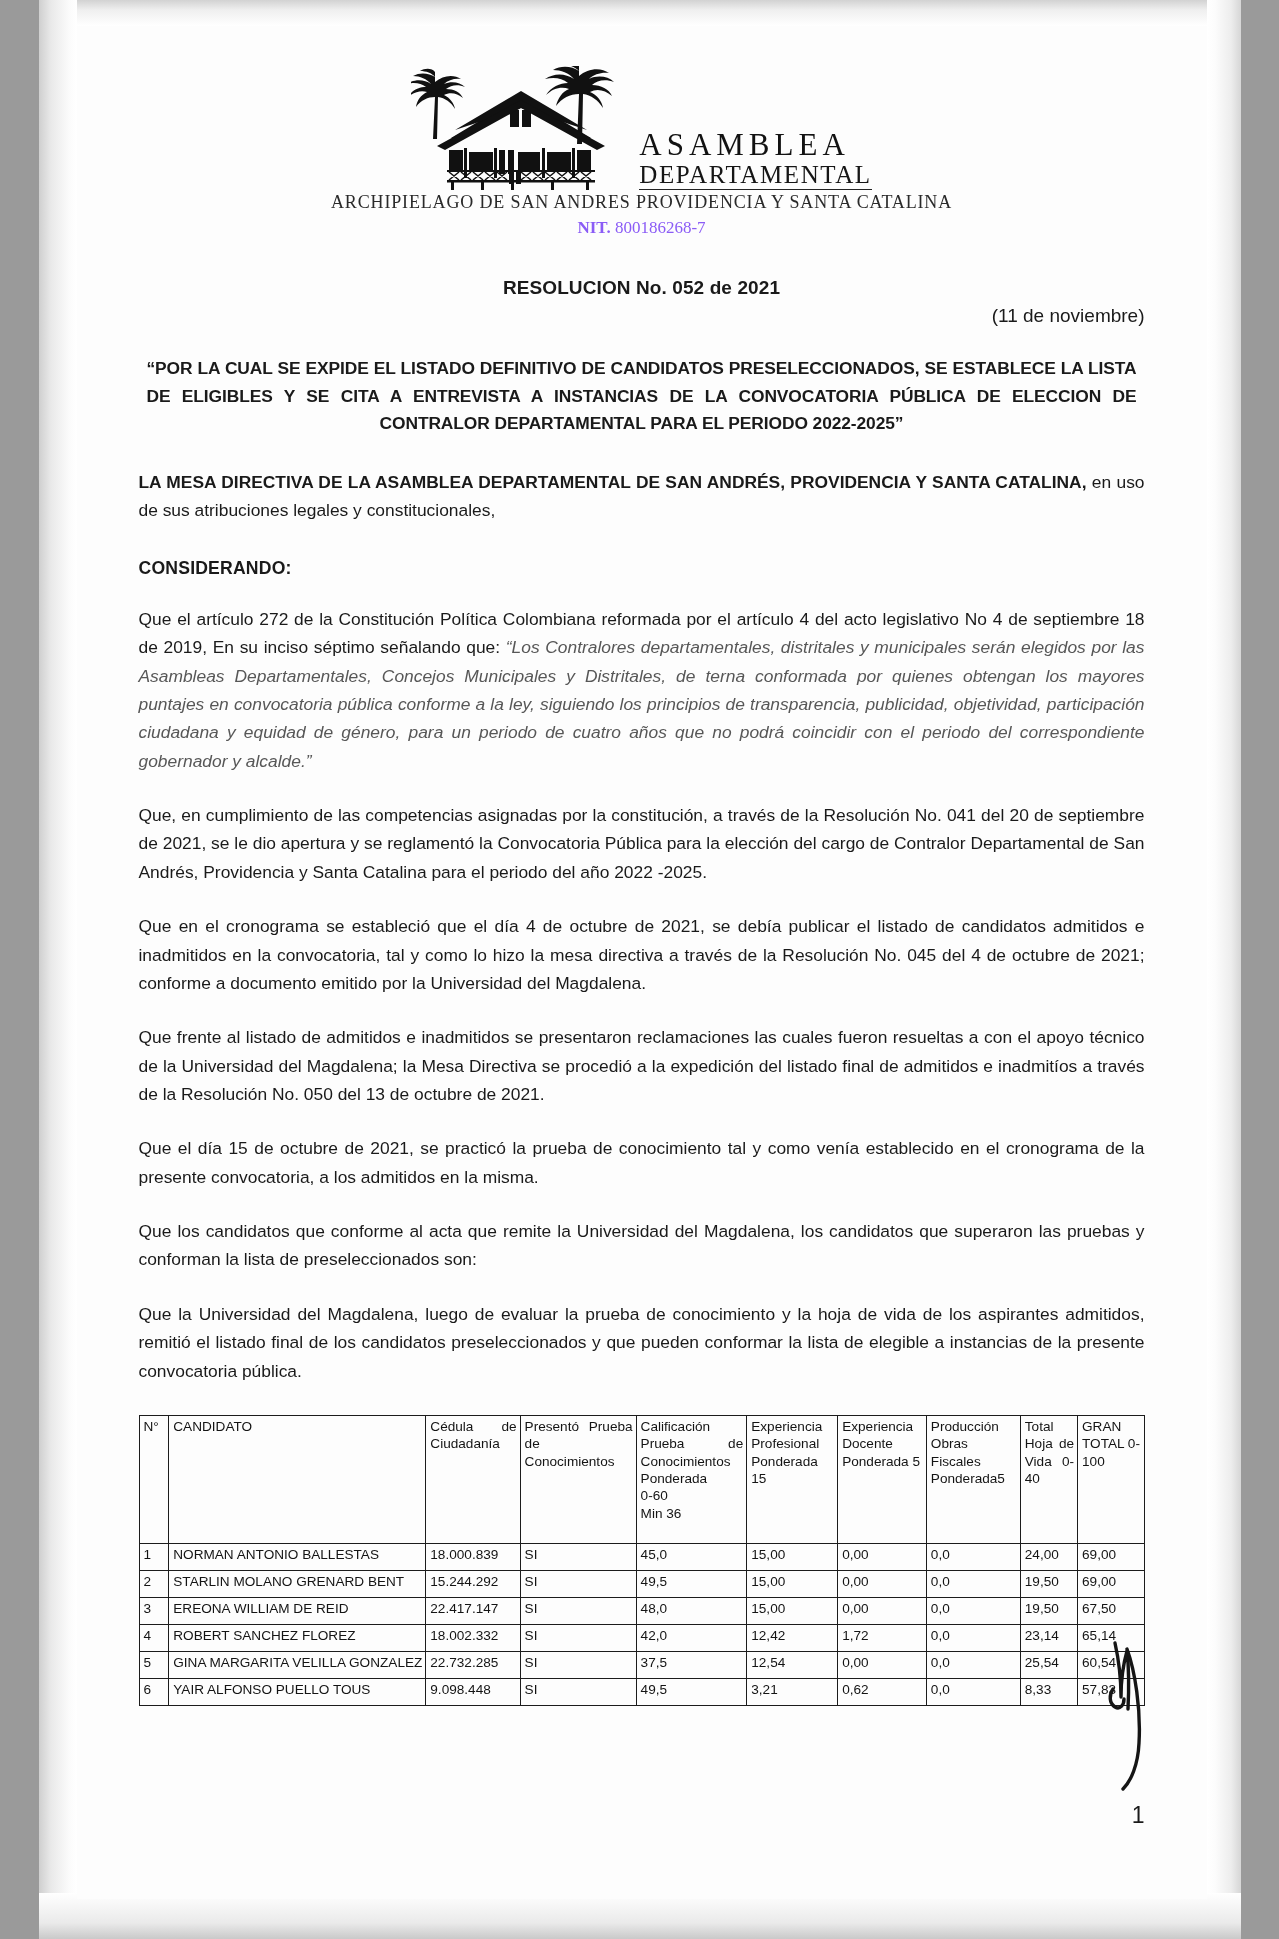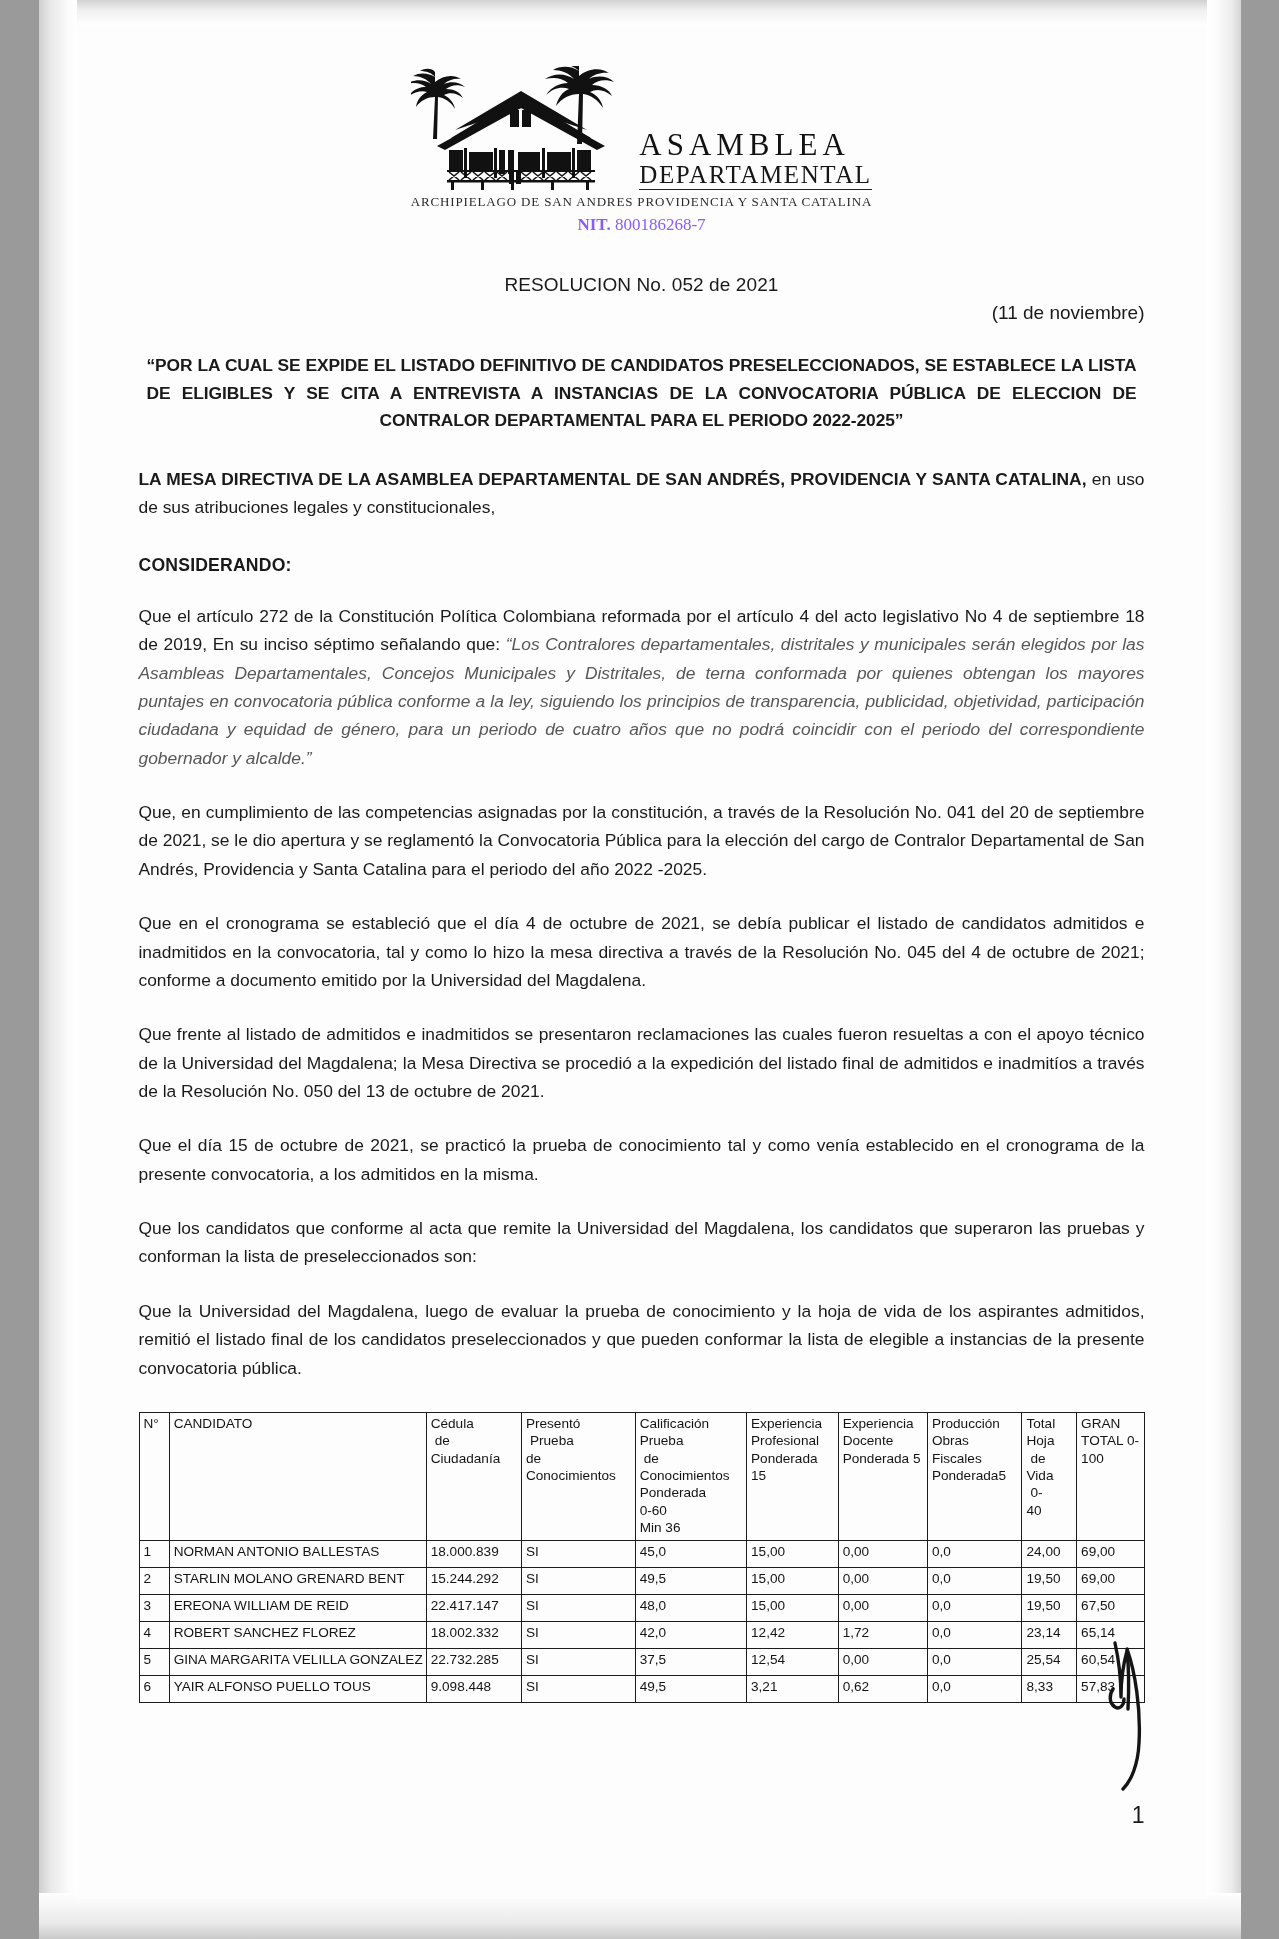--- a/index.html
+++ b/index.html
@@ -66,21 +66,21 @@
     font-family: "Liberation Serif", serif;
     font-size: 25px;
     letter-spacing: 1.6px;
     line-height: 1.06;
     color: #161616;
     border-bottom: 1.4px solid #222;
     padding-bottom: 1px;
   }
   .org-tag {
     font-family: "Liberation Serif", serif;
-    font-size: 13px;
+    font-size: 18px;
     letter-spacing: 0.85px;
     text-align: center;
     color: #2a2a2a;
     margin-top: 3px;
     white-space: nowrap;
   }
   .tagline-row { text-align: center; margin-top: -2px; }
   .nit {
     text-align: center;
     font-family: "Liberation Serif", serif;
@@ -91,20 +91,21 @@
   .nit b { font-weight: 700; }
 
   
   .doc { color: #1a1a1a; }
   .res-title {
     text-align: center;
     font-size: 19px;
     margin-top: 36px;
     line-height: 1.45;
     letter-spacing: 0.1px;
+    font-weight: bold;
   }
   .res-sub { text-align: right; font-size: 19px; line-height: 1.45; }
 
   .purpose {
     margin-top: 26px;
     font-size: 17.4px;
     line-height: 1.58;
     text-align: justify;
     text-align-last: center;
     font-weight: 700;
@@ -160,21 +161,21 @@
   .c-n      { width: 32px; }
   .c-name   { width: 252px; }
   .c-ced    { width: 100px; }
   .c-pres   { width: 118px; }
   .c-calif  { width: 115px; }
   .c-expprof{ width: 95px; }
   .c-expdoc { width: 92px; }
   .c-prod   { width: 98px; }
   .c-total  { width: 58px; }
   .c-gran   { width: 72px; }
-  .hsplit { display: flex; justify-content: space-between; flex-direction: column; }
+  .hsplit { display: flex; justify-content: space-between; }
   .hsplit span:last-child { margin-left: 4px; }
 
   
   .scrawl {
     position: absolute;
     right: 86px;
     bottom: 132px;
     width: 86px;
     height: 176px;
     pointer-events: none;

